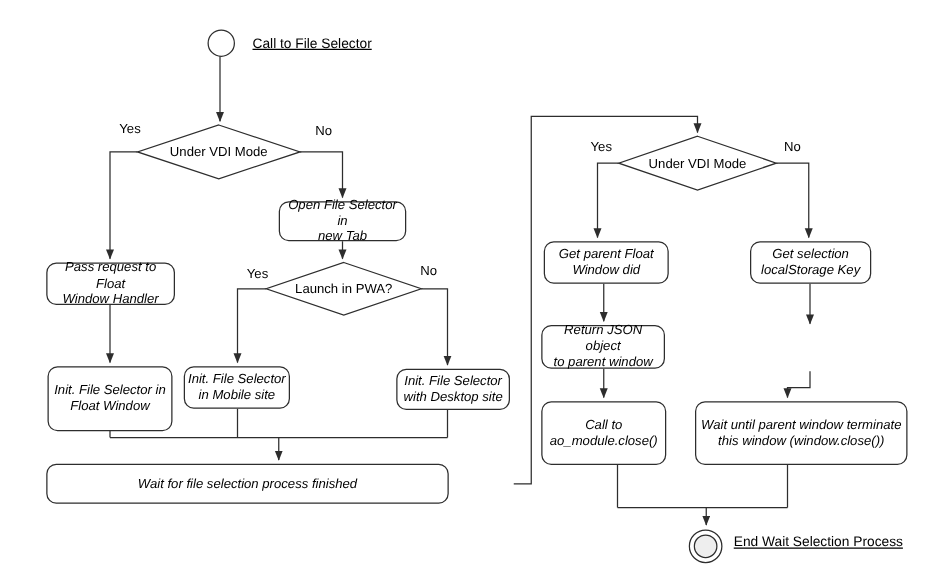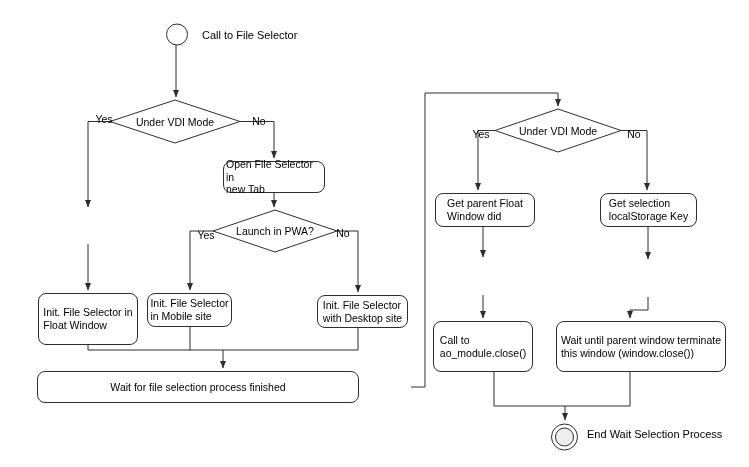--- a/index.html
+++ b/index.html
@@ -46,44 +46,45 @@
   }
   .node {
     position: absolute;
     box-sizing: border-box;
     border: 1px solid var(--stroke);
     border-radius: 8px;
     background: var(--shape-fill);
     display: flex;
     align-items: center;
     justify-content: center;
-    text-align: left;
+    text-align: center;
     font-size: 10.5px;
     line-height: 1.22;
     white-space: pre-line;
     padding: 1px 2px;
+    font-style: italic;
   }
   .dlabel {
     position: absolute;
     transform: translate(-50%, -50%);
     font-size: 10.5px;
     white-space: nowrap;
   }
   .elabel {
     position: absolute;
     transform: translate(-50%, -50%);
     font-size: 10.5px;
     white-space: nowrap;
-    margin-top: 16px;
   }
   .tlabel {
     position: absolute;
     transform: translateY(-50%);
     font-size: 11px;
     white-space: nowrap;
+    text-decoration: underline;
   }
 </style>
 </head>
 <body>
 
 <div class="canvas">
 
   <svg class="layer" width="749" height="467" viewBox="0 0 749 467">
     <defs>
       <marker id="arrow" markerWidth="10" markerHeight="8" refX="7.5" refY="3.2" orient="auto" markerUnits="userSpaceOnUse">
@@ -112,33 +113,37 @@
 
     <polygon class="shape" points="175,100 240,121.5 175,143 110,121.5"></polygon>
     <polygon class="shape" points="275,210 337,231 275,252 213,231"></polygon>
     <polygon class="shape" points="558,109 621,130.5 558,152 495,130.5"></polygon>
 
     <circle class="shape" cx="177" cy="34.5" r="10.5"></circle>
     <circle class="shape" cx="564.5" cy="437" r="13"></circle>
     <circle class="shape end-inner" cx="564.5" cy="437" r="9"></circle>
   </svg>
 
+  <div class="node" style="left:37px;top:210px;width:103px;height:34px">Pass request to Float
+Window Handler</div>
   <div class="node" style="left:223px;top:161px;width:102px;height:32px">Open File Selector in
 new Tab</div>
   <div class="node" style="left:38px;top:293px;width:100px;height:52px">Init. File Selector in
 Float Window</div>
   <div class="node" style="left:147px;top:293px;width:85px;height:34px">Init. File Selector
 in Mobile site</div>
   <div class="node" style="left:317px;top:295px;width:91px;height:33px">Init. File Selector
 with Desktop site</div>
   <div class="node" style="left:37px;top:371px;width:322px;height:32px">Wait for file selection process finished</div>
   <div class="node" style="left:435px;top:193px;width:100px;height:34px">Get parent Float
 Window did</div>
   <div class="node" style="left:600px;top:193px;width:97px;height:34px">Get selection
 localStorage Key</div>
+  <div class="node" style="left:433px;top:260px;width:99px;height:35px">Return JSON object
+to parent window</div>
   <div class="node" style="left:433px;top:321px;width:100px;height:51px">Call to
 ao_module.close()</div>
   <div class="node" style="left:556px;top:321px;width:170px;height:51px">Wait until parent window terminate
 this window (window.close())</div>
 
   <div class="dlabel" style="left:175px;top:121.5px">Under VDI Mode</div>
   <div class="dlabel" style="left:275px;top:231px">Launch in PWA?</div>
   <div class="dlabel" style="left:558px;top:130.5px">Under VDI Mode</div>
 
   <div class="elabel" style="left:104px;top:103px">Yes</div>

